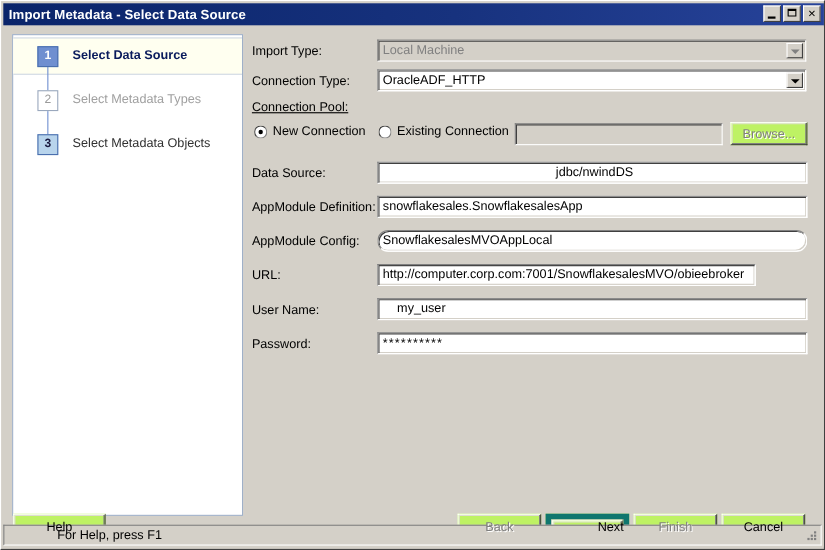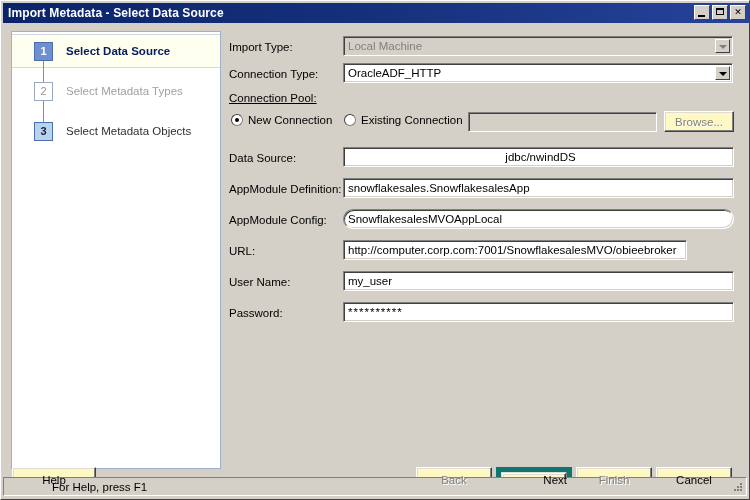--- a/index.html
+++ b/index.html
@@ -224,21 +224,21 @@
     width: 4px; height: 4px;
     border-radius: 50%;
     background: #000000;
   }
   .radio-label { font-size: 11.5px; }
 
   
   .btn {
     position: absolute;
     box-sizing: border-box;
-    background: #fef9c3;
+    background: #bef264;
     border: 1px solid #ffffff;
     border-right-color: #404040;
     border-bottom-color: #404040;
     box-shadow: inset -1px -1px 0 #808080, inset 1px 1px 0 #dfdcd5;
     font-size: 11.5px;
     color: #000000;
     text-align: center;
     cursor: default;
     display: flex;
     align-items: center;
@@ -380,21 +380,21 @@
     <div class="field" style="top:185px;width:391px;border-radius:10px;">
       <span class="val">SnowflakesalesMVOAppLocal</span>
     </div>
 
     <div class="form-label" style="top:221px;">URL:</div>
     <div class="field" style="top:216px;width:344px;">
       <span class="val">http://computer.corp.com:7001/SnowflakesalesMVO/obieebroker</span>
     </div>
 
     <div class="form-label" style="top:252px;">User Name:</div>
-    <div class="field" style="top:247px;width:391px;">
+    <div class="field" style="top:247px;width:391px;padding-left:13px;">
       <span class="val">my_user</span>
     </div>
 
     <div class="form-label" style="top:283px;">Password:</div>
     <div class="field" style="top:278px;width:391px;">
       <span class="val pw">**********</span>
     </div>
 
     <div class="btn" style="left:9px;top:443px;width:84px;height:25px;">
       <span class="cap">Help</span>

